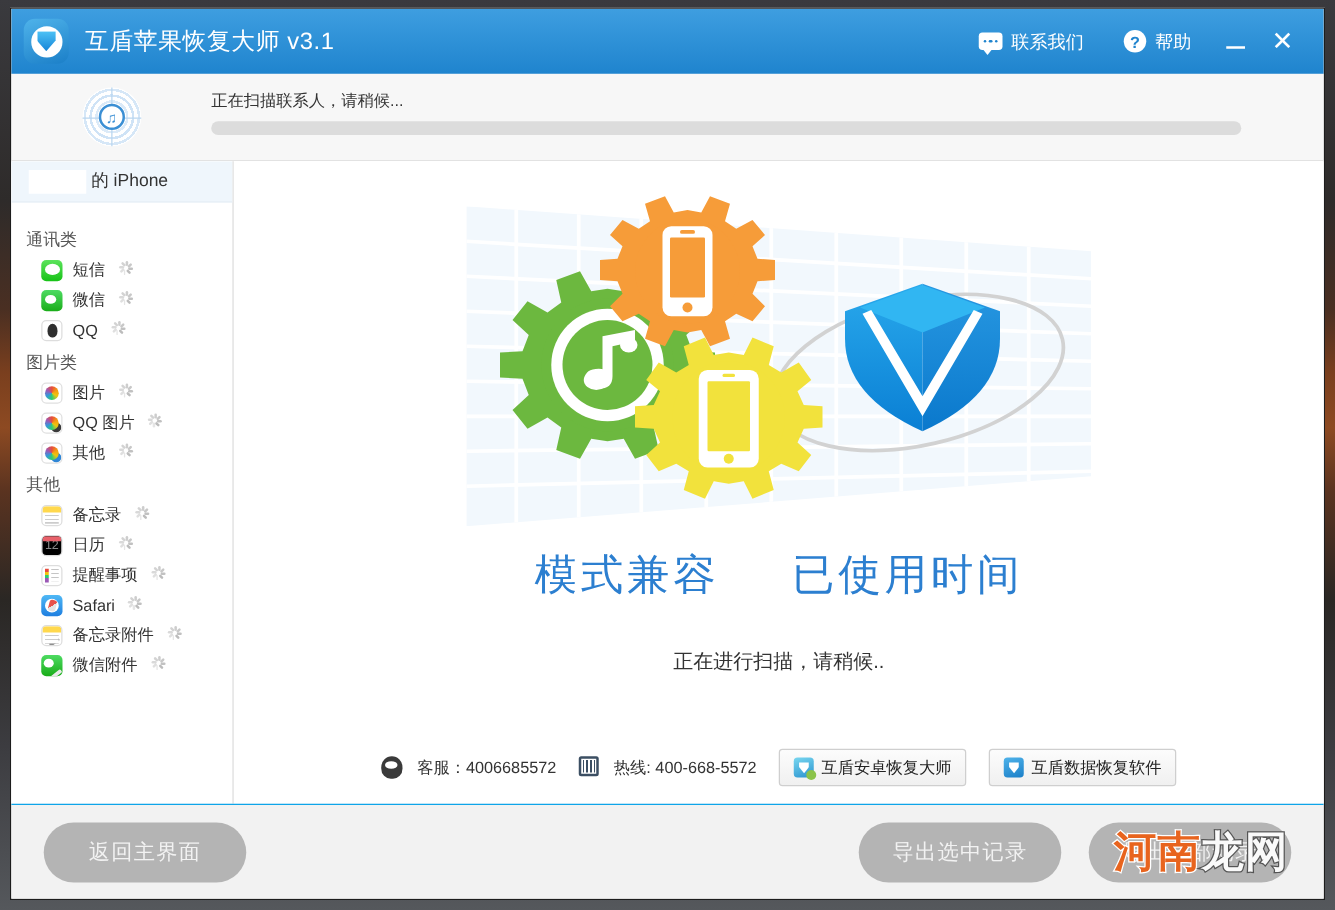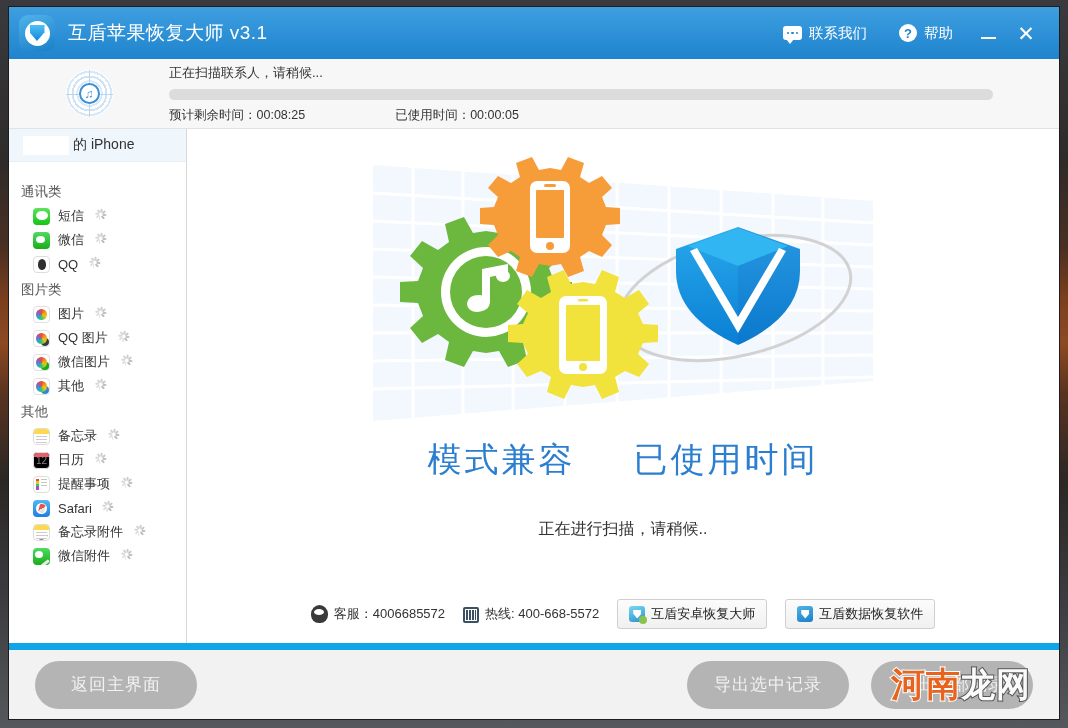--- a/index.html
+++ b/index.html
@@ -281,21 +281,21 @@
     display: flex; gap: 58px; margin-top: -6px;
     color: #2c7fd0; font-size: 34px; letter-spacing: 3px;
   }
   .scan-msg { margin-top: 36px; font-size: 16px; color: #333; }
 
   .contact-row {
     position: absolute; bottom: 14px; left: 0; right: 0;
     display: flex; align-items: center; justify-content: center; gap: 18px;
     font-size: 13px; color: #333;
   }
-  .cr-item { display: flex; align-items: flex-end; gap: 6px; }
+  .cr-item { display: flex; align-items: flex-start; gap: 12px; }
   .qq-pen {
     width: 17px; height: 18px; position: relative;
     background: #3a3a3a; border-radius: 50% 50% 45% 45%;
   }
   .qq-pen:before {
     content:""; position:absolute; left:3.5px; top:4px; width:10px; height:6px;
     background:#fff; border-radius:50%;
   }
   .qq-pen:after {
     content:""; position:absolute; left:-2px; bottom:-1px; width:21px; height:7px;
@@ -327,21 +327,21 @@
   }
   .promo-shield.android { background: linear-gradient(160deg,#79d7f0,#2a93cf); }
   .promo-shield.android em {
     position:absolute; right:-2px; bottom:-2px; width:8px; height:8px;
     border-radius:50%; background:#8bc34a;
   }
 
   
   .footer {
     flex: 0 0 76px; height: 76px; background: #f2f2f2;
-    border-top: 7px solid #0ea5e9;
+    border-top: 1px solid #0ea5e9;
     display: flex; align-items: center; padding: 0 26px;
     position: relative;
   }
   .btn-pill {
     background: #b4b4b4; color: #f2f2f2; border: none;
     border-radius: 26px; height: 48px; min-width: 162px;
     font-size: 17px; cursor: pointer;
     font-family: inherit; letter-spacing: 1px;
   }
   .footer-right { margin-left: auto; display: flex; gap: 22px; }
@@ -391,24 +391,20 @@
     <div class="scan-icon-wrap">
       <div class="scan-icon">
         <div class="scan-note">♫</div>
       </div>
     </div>
     <div class="scan-right">
       <div class="scan-status">正在扫描联系人，请稍候...</div>
       <div class="progress-track">
         <div class="progress-fill" id="pbfill" style="width: 0%;"></div>
       </div>
-      <div class="scan-times">
-        <span class="t1">预计剩余时间：00:08:25</span>
-        <span class="t2">已使用时间：00:00:05</span>
-      </div>
     </div>
   </div>
 
   <div class="body-area">
 
     <div class="sidebar">
       <div class="device-row">
         <span class="device-redact"></span>
         <span class="device-name">的 iPhone</span>
       </div>
@@ -471,36 +467,20 @@
               <i style="transform: rotate(225deg) translate(-50%, 0px); opacity: 0.75;"></i>
               <i style="transform: rotate(270deg) translate(-50%, 0px); opacity: 0.83;"></i>
               <i style="transform: rotate(315deg) translate(-50%, 0px); opacity: 0.91;"></i>
             </span>
           </div>
           <div class="nav-item">
             <span class="nav-ico ic-pic ic-pic-qq">
               <em></em>
             </span>
             <span class="nav-label">QQ 图片</span>
-            <span class="spinner">
-              <i style="transform: rotate(0deg) translate(-50%, 0px); opacity: 0.35;"></i>
-              <i style="transform: rotate(45deg) translate(-50%, 0px); opacity: 0.43;"></i>
-              <i style="transform: rotate(90deg) translate(-50%, 0px); opacity: 0.51;"></i>
-              <i style="transform: rotate(135deg) translate(-50%, 0px); opacity: 0.59;"></i>
-              <i style="transform: rotate(180deg) translate(-50%, 0px); opacity: 0.67;"></i>
-              <i style="transform: rotate(225deg) translate(-50%, 0px); opacity: 0.75;"></i>
-              <i style="transform: rotate(270deg) translate(-50%, 0px); opacity: 0.83;"></i>
-              <i style="transform: rotate(315deg) translate(-50%, 0px); opacity: 0.91;"></i>
-            </span>
-          </div>
-          <div class="nav-item">
-            <span class="nav-ico ic-pic ic-pic-wx">
-              <em></em>
-            </span>
-            <span class="nav-label">微信图片</span>
             <span class="spinner">
               <i style="transform: rotate(0deg) translate(-50%, 0px); opacity: 0.35;"></i>
               <i style="transform: rotate(45deg) translate(-50%, 0px); opacity: 0.43;"></i>
               <i style="transform: rotate(90deg) translate(-50%, 0px); opacity: 0.51;"></i>
               <i style="transform: rotate(135deg) translate(-50%, 0px); opacity: 0.59;"></i>
               <i style="transform: rotate(180deg) translate(-50%, 0px); opacity: 0.67;"></i>
               <i style="transform: rotate(225deg) translate(-50%, 0px); opacity: 0.75;"></i>
               <i style="transform: rotate(270deg) translate(-50%, 0px); opacity: 0.83;"></i>
               <i style="transform: rotate(315deg) translate(-50%, 0px); opacity: 0.91;"></i>
             </span>

